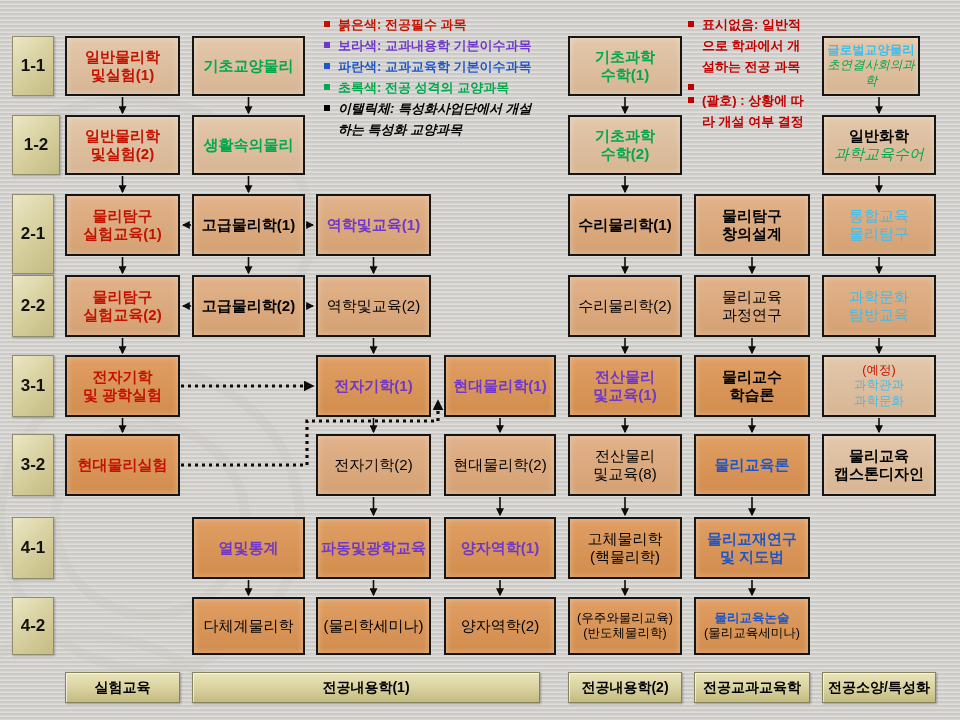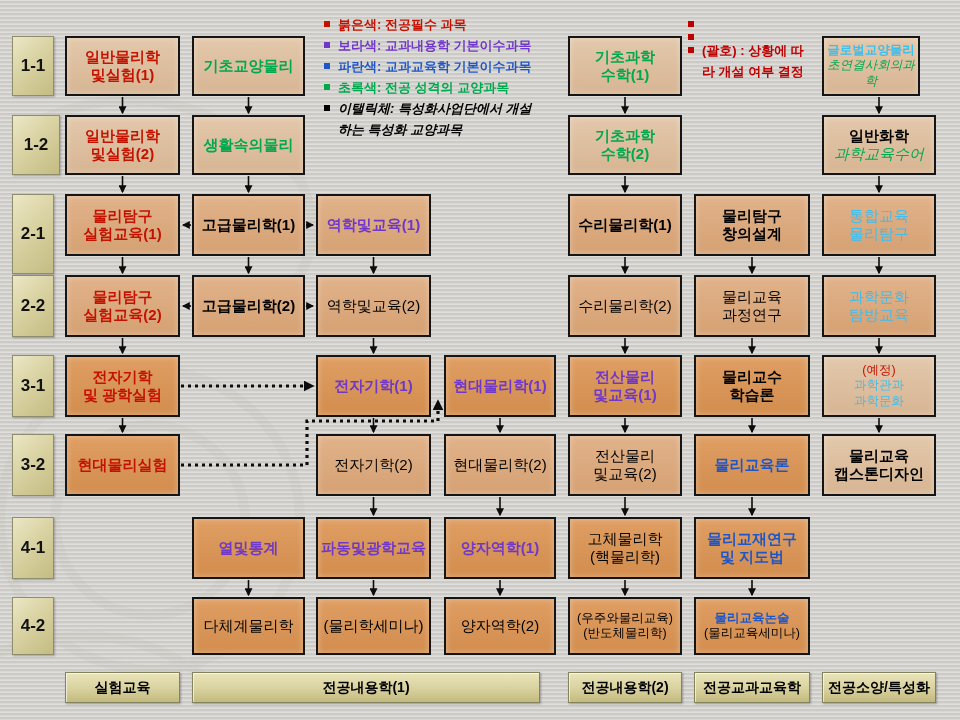--- a/index.html
+++ b/index.html
@@ -91,20 +91,25 @@
         <span class="lg-bullet" style="background: rgb(0, 0, 0);"></span>
         <div class="lg-lines" style="color: rgb(0, 0, 0); font-style: italic;">
           <span>이탤릭체: 특성화사업단에서 개설</span>
           <span>하는 특성화 교양과목</span>
         </div>
       </div>
     </div>
   <div id="legend-right" class="legend" style="left:688px;top:14px;width:128px;">
       <div class="lg-item">
         <span class="lg-bullet" style="background: rgb(191, 0, 0);"></span>
+        <div class="lg-lines" style="color: rgb(191, 0, 0);">
+          <span>표시없음: 일반적</span>
+          <span>으로 학과에서 개</span>
+          <span>설하는 전공 과목</span>
+        </div>
       </div>
       <div class="lg-item">
         <span class="lg-bullet" style="background: rgb(191, 0, 0);"></span>
       </div>
       <div class="lg-item">
         <span class="lg-bullet" style="background: rgb(191, 0, 0);"></span>
         <div class="lg-lines" style="color: rgb(191, 0, 0);">
           <span>(괄호) : 상황에 따</span>
           <span>라 개설 여부 결정</span>
         </div>
@@ -221,21 +226,21 @@
         <span style="color: rgb(196, 18, 0); font-weight: bold;">현대물리실험</span>
       </div>
       <div class="box fill-mid" style="left: 316px; top: 434px; width: 115px; height: 62px;">
         <span style="color: rgb(0, 0, 0);">전자기학(2)</span>
       </div>
       <div class="box fill-mid" style="left: 444px; top: 434px; width: 112px; height: 62px;">
         <span style="color: rgb(0, 0, 0);">현대물리학(2)</span>
       </div>
       <div class="box fill-mid" style="left: 568px; top: 434px; width: 114px; height: 62px;">
         <span style="color: rgb(0, 0, 0);">전산물리</span>
-        <span style="color: rgb(0, 0, 0);">및교육(2)</span>
+        <span style="color: rgb(0, 0, 0);">및교육(8)</span>
       </div>
       <div class="box fill-dark" style="left: 694px; top: 434px; width: 116px; height: 62px;">
         <span style="color: rgb(30, 86, 200); font-weight: bold;">물리교육론</span>
       </div>
       <div class="box fill-light" style="left: 822px; top: 434px; width: 114px; height: 62px;">
         <span style="color: rgb(0, 0, 0); font-weight: bold;">물리교육</span>
         <span style="color: rgb(0, 0, 0); font-weight: bold;">캡스톤디자인</span>
       </div>
       <div class="box fill-dark" style="left: 192px; top: 517px; width: 113px; height: 62px;">
         <span style="color: rgb(112, 56, 200); font-weight: bold;">열및통계</span>

